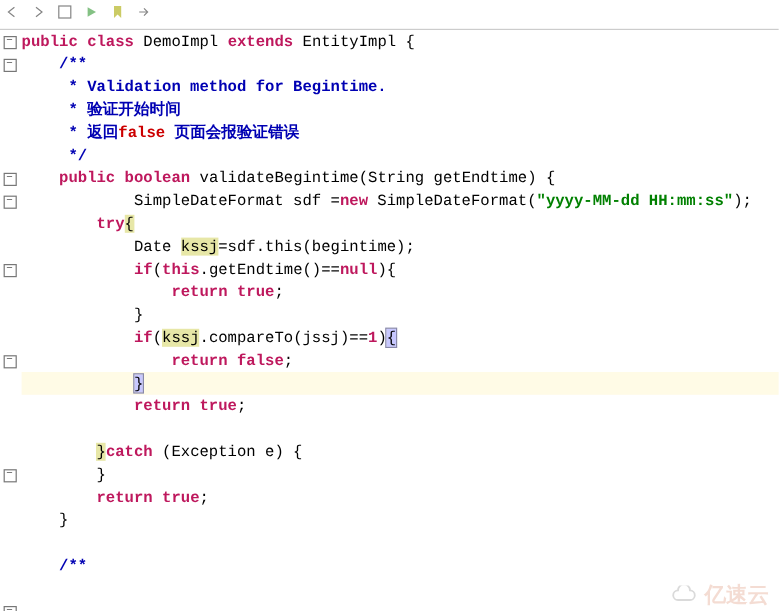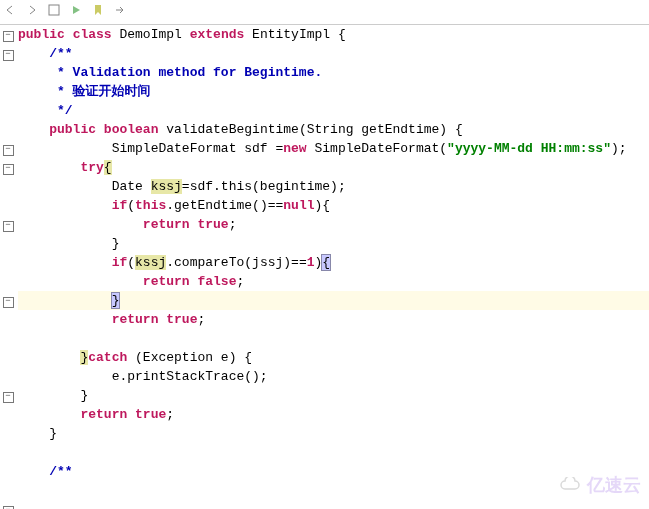--- a/index.html
+++ b/index.html
@@ -11,21 +11,21 @@
   .fold{width:9px;height:9px;border:1px solid #777;display:inline-block;text-align:center;line-height:7px;font-size:9px;color:#555;cursor:pointer;margin-top:4px}
   .editor{flex:1;padding-left:2px}
   .ln{height:19px;white-space:pre;position:relative}
   .ln.hl{background:#fffbe6}
   .kw{color:#be185d;font-weight:bold}
   .str{color:#008000;font-weight:bold}
   .cm2{color:#0000b3;font-weight:bold}
   .cm3{color:#c00;font-weight:bold}
   .mark{background:#e7e7a7}
   .bmatch{background:#c8c8ff;outline:1px solid #88a}
-  .watermark{position:fixed;right:8px;bottom:12px;opacity:.18;font:bold 18px sans-serif;color:#6d28d9;display:flex;align-items:center;gap:4px}
+  .watermark{position:fixed;right:8px;bottom:1px;opacity:.18;font:bold 18px sans-serif;color:#c2410c;display:flex;align-items:center;gap:4px}
   .watermark svg{opacity:1}
 </style>
 </head>
 <body>
 
 <div class="toolbar">
   <span><svg width="12" height="12">
         <path d="M8 2L3 6l5 4" fill="none" stroke="#333"></path>
       </svg></span>
   <span><svg width="12" height="12">
@@ -72,35 +72,35 @@
       <div></div>
       <div></div>
       <div></div>
     <div><span class="fold">−</span></div>
   </div>
   <div class="editor">
 <div class="ln"><span class="kw">public</span> <span class="kw">class</span> <span>DemoImpl</span> <span class="kw">extends</span> <span>EntityImpl</span> {</div>
 <div class="ln">    <span class="cm2">/**</span></div>
 <div class="ln">    <span class="cm2"> * Validation method for Begintime.</span></div>
 <div class="ln">    <span class="cm2"> * 验证开始时间</span></div>
+<div class="ln">    <span class="cm2"> * 返回</span><span class="cm3">false</span><span class="cm2"> 页面会报验证错误</span></div>
 <div class="ln">    <span class="cm2"> */</span></div>
 <div class="ln">    <span class="kw">public</span> <span class="kw">boolean</span> <span>validateBegintime</span><span>(String getEndtime) {</span></div>
 <div class="ln">            <span>SimpleDateFormat sdf =</span><span class="kw">new</span><span> SimpleDateFormat(</span><span class="str">"yyyy-MM-dd HH:mm:ss"</span><span>);</span></div>
 <div class="ln">        <span class="kw">try</span><span class="mark">{</span></div>
 <div class="ln">            <span>Date </span><span class="mark">kssj</span><span>=sdf.this(begintime);</span></div>
 <div class="ln">            <span class="kw">if</span><span>(</span><span class="kw">this</span><span>.getEndtime()==</span><span class="kw">null</span><span>){</span></div>
 <div class="ln">                <span class="kw">return</span> <span class="kw">true</span><span>;</span></div>
 <div class="ln">            <span>}</span></div>
 <div class="ln">            <span class="kw">if</span><span>(</span><span class="mark">kssj</span><span>.compareTo(jssj)==</span><span class="kw">1</span><span>)</span><span class="bmatch">{</span></div>
 <div class="ln">                <span class="kw">return</span> <span class="kw">false</span><span>;</span></div>
 <div class="ln hl">            <span class="bmatch">}</span></div>
 <div class="ln">            <span class="kw">return</span> <span class="kw">true</span><span>;</span></div>
 <div class="ln"> </div>
 <div class="ln">        <span class="mark">}</span><span class="kw">catch</span><span> (Exception e) {</span></div>
-<div class="ln">            <span>e.printStackTrace();</span></div>
 <div class="ln">        <span>}</span></div>
 <div class="ln">        <span class="kw">return</span> <span class="kw">true</span><span>;</span></div>
 <div class="ln">    <span>}</span></div>
 <div class="ln"> </div>
 <div class="ln">    <span class="cm2">/**</span></div>
   </div>
 </div>
 
 <div class="watermark">
   <svg width="24" height="16">

